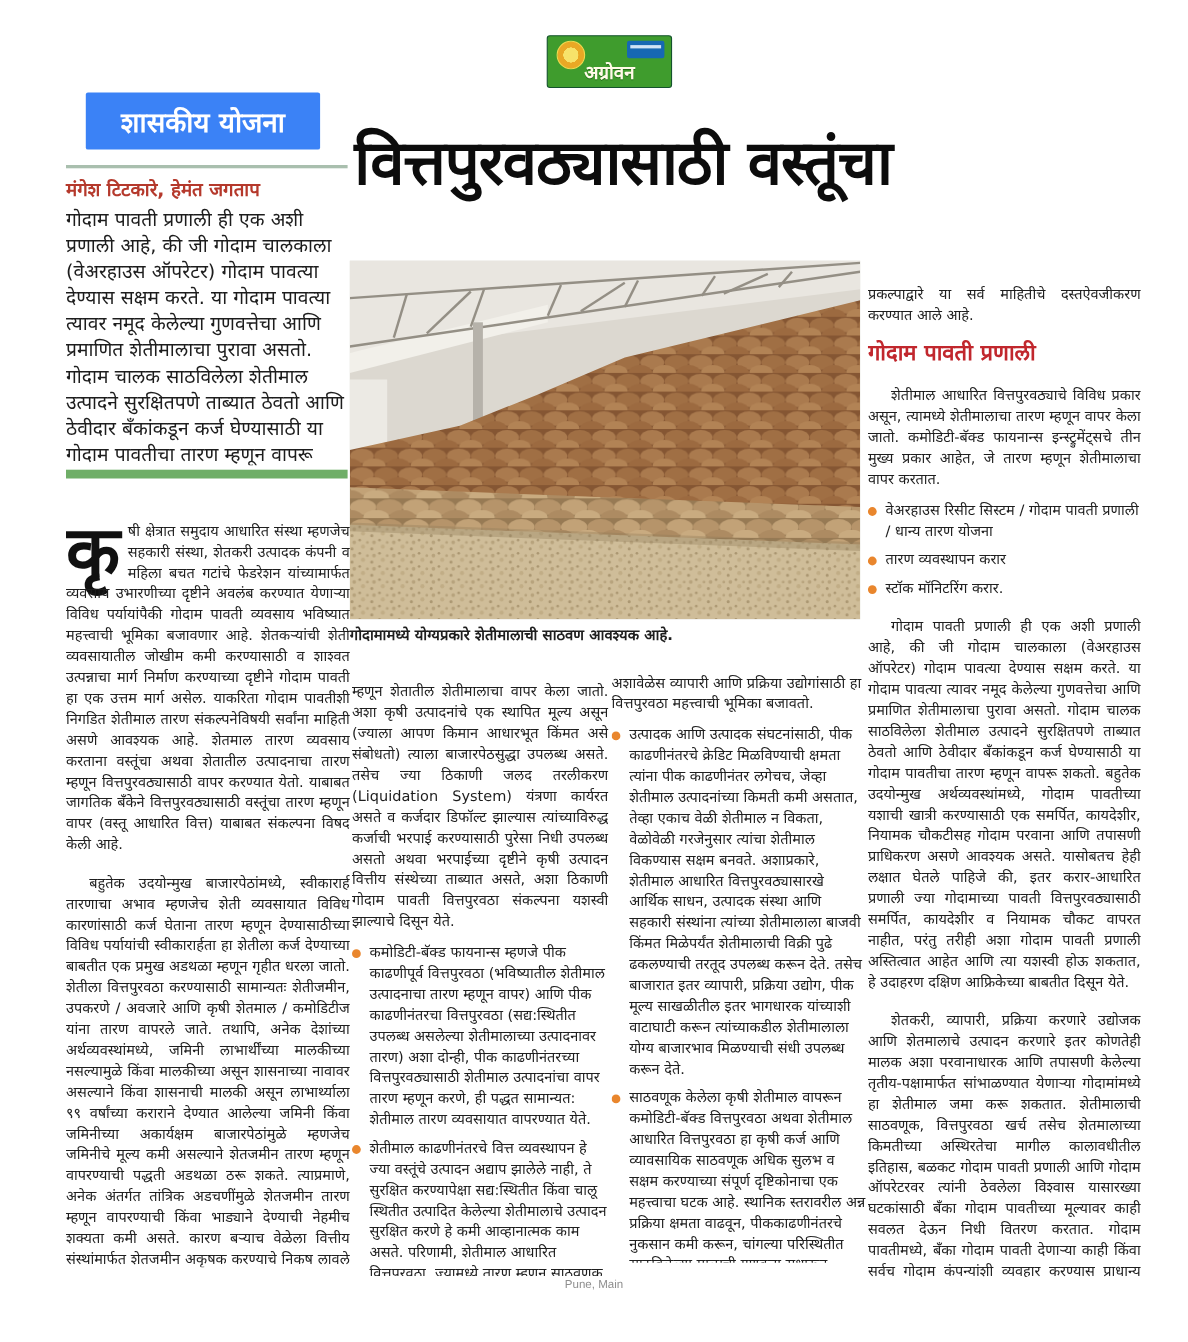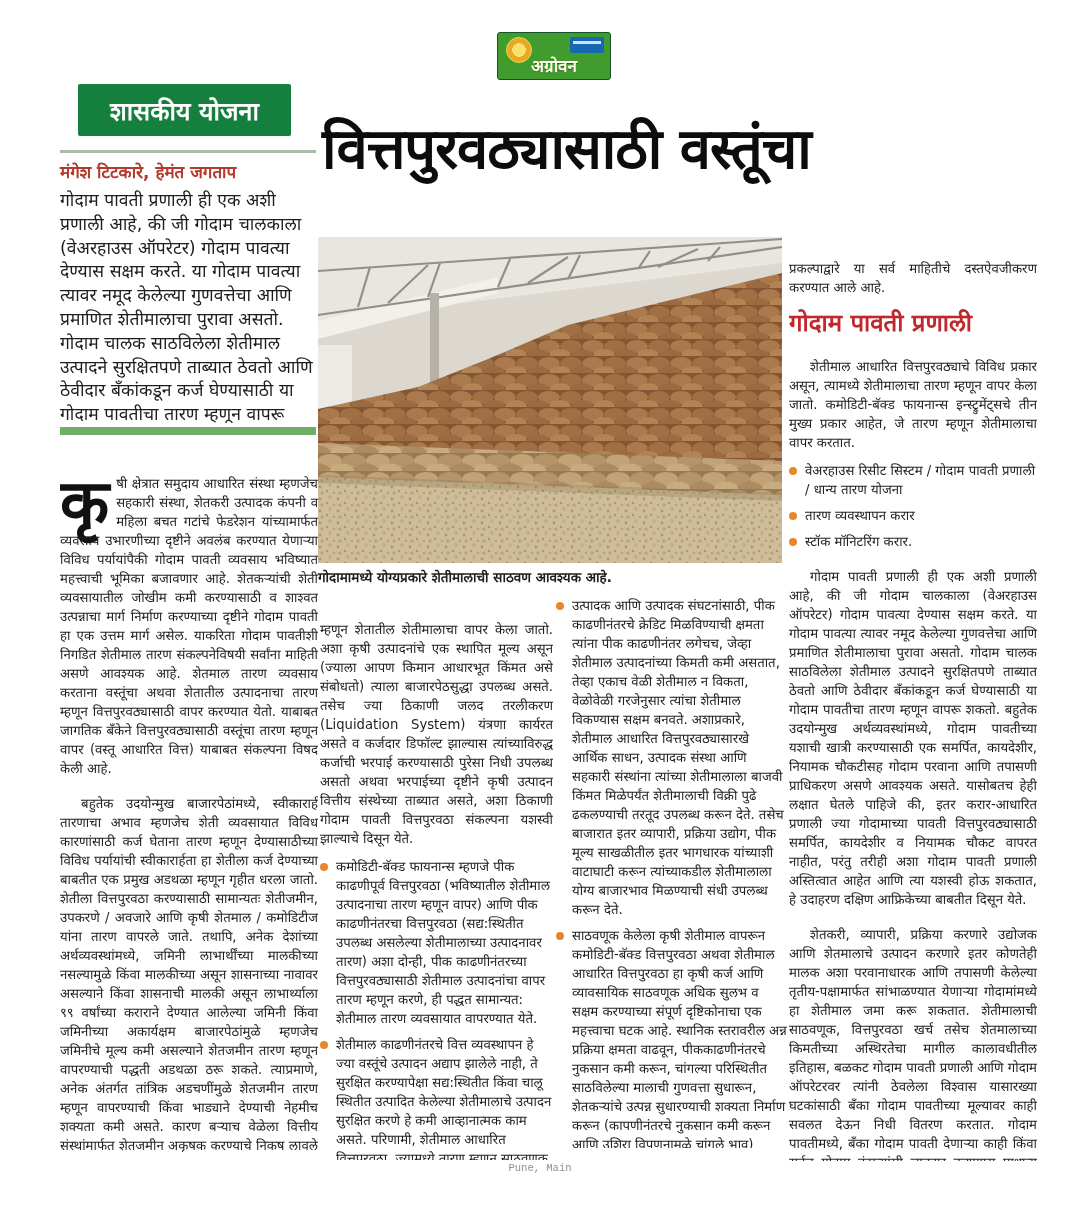--- a/index.html
+++ b/index.html
@@ -8,21 +8,21 @@
   
   .logo{position:absolute;left:497px;top:32px;width:112px;height:46px;background:#3f9c2d;
         border:1px solid #14532d;border-radius:3px;}
   .logo-sun{position:absolute;left:8px;top:4px;width:24px;height:24px;border-radius:50%;
         background:radial-gradient(circle at 50% 50%,#f7e36a 0 40%,#e9a825 41% 70%,#caa52d 71%);border:1px solid #f2d94e;}
   .logo-badge{position:absolute;right:6px;top:4px;width:34px;height:16px;background:#1668b3;border-radius:2px;}
   .logo-badge::after{content:"";position:absolute;left:3px;top:4px;right:3px;height:3px;background:#cfe3f5;}
   .logo-text{position:absolute;left:0;right:0;bottom:2px;text-align:center;color:#fffbe8;
         font-weight:bold;font-size:17px;text-shadow:0 1px 0 #236c18;}
   
-  .tag-box{position:absolute;left:78px;top:84px;width:213px;height:52px;background:#15803d;
+  .tag-box{position:absolute;left:78px;top:84px;width:213px;height:52px;background:#3b82f6;
         border-radius:2px;display:flex;align-items:center;justify-content:center;}
   .tag-box span{color:#ffffff;font-weight:bold;font-size:25px;}
   .divider{position:absolute;left:60px;top:150px;width:256px;height:3px;background:#a9bfae;}
   .byline{position:absolute;left:60px;top:160px;width:256px;font-size:17px;font-weight:bold;color:#b5392c;}
   .intro{position:absolute;left:60px;top:189px;width:258px;height:234px;overflow:hidden;
         font-size:17.5px;line-height:1.36;color:#1d1d1d;}
   .green-bar{position:absolute;left:60px;top:427px;width:256px;height:8px;background:#6fae67;}
   
   .headline{position:absolute;left:322px;top:72px;width:650px;margin:0;font-size:56px;line-height:1.2;
         font-weight:800;color:#0c0c0c;letter-spacing:-1px;}
@@ -33,29 +33,29 @@
   
   .col{position:absolute;font-size:13.2px;line-height:1.44;color:#1e1e1e;overflow:hidden;}
   .col p{margin:16px 0 9px 0;text-align:justify;}
   .col p.noindent{text-indent:0;}
   .col p.indent{text-indent:1.6em;}
   .col1{left:60px;top:458px;width:258px;height:694px;}
   .col2{left:320px;top:604px;width:233px;height:556px;}
   .col3{left:556px;top:596px;width:232px;height:552px;}
   .col4{left:789px;top:243px;width:248px;height:918px;}
   .dropcap{float:left;font-size:64px;line-height:50px;font-weight:bold;padding:4px 7px 0 0;color:#111;}
-  .subhead{margin:4px 0 7px 0;font-size:24px;font-weight:bold;color:#c1272d;}
+  .subhead{margin:4px 0 7px 0;font-size:20px;font-weight:bold;color:#c1272d;}
   ul.bullets{margin:0;padding:0 0 0 16px;list-style:none;}
   ul.bullets li{position:relative;margin:0 0 7px 0;text-align:left;}
   ul.bullets li::before{content:"";position:absolute;left:-16px;top:6px;width:8px;height:8px;
         border-radius:50%;background:#e9862d;}
   .left-align p{text-align:left;}
   
   .footer{position:absolute;left:0;right:0;top:1161px;text-align:center;font-size:10.5px;
-        line-height:1.5;color:#8f8f8f;font-family:Liberation Mono, monospace;}
+        line-height:1.5;color:#8f8f8f;font-family:Liberation Sans, sans-serif;}
 </style>
 </head>
 <body>
 
 <div class="page">
 
   <div class="logo">
     <div class="logo-sun"></div>
     <div class="logo-badge"></div>
     <div class="logo-text">अग्रोवन</div>
@@ -147,20 +147,21 @@
   <div class="col col2">
     <p class="noindent">म्हणून शेतातील शेतीमालाचा वापर केला जातो. अशा कृषी उत्पादनांचे एक स्थापित मूल्य असून (ज्याला आपण किमान आधारभूत किंमत असे संबोधतो) त्याला बाजारपेठसुद्धा उपलब्ध असते. तसेच ज्या ठिकाणी जलद तरलीकरण (Liquidation System) यंत्रणा कार्यरत असते व कर्जदार डिफॉल्ट झाल्यास त्यांच्याविरुद्ध कर्जाची भरपाई करण्यासाठी पुरेसा निधी उपलब्ध असतो अथवा भरपाईच्या दृष्टीने कृषी उत्पादन वित्तीय संस्थेच्या ताब्यात असते, अशा ठिकाणी गोदाम पावती वित्तपुरवठा संकल्पना यशस्वी झाल्याचे दिसून येते.</p>
     <ul class="bullets">
       <li><span>कमोडिटी-बॅक्ड फायनान्स म्हणजे पीक काढणीपूर्व वित्तपुरवठा (भविष्यातील शेतीमाल उत्पादनाचा तारण म्हणून वापर) आणि पीक काढणीनंतरचा वित्तपुरवठा (सद्य:स्थितीत उपलब्ध असलेल्या शेतीमालाच्या उत्पादनावर तारण) अशा दोन्ही, पीक काढणीनंतरच्या वित्तपुरवठ्यासाठी शेतीमाल उत्पादनांचा वापर तारण म्हणून करणे, ही पद्धत सामान्यत: शेतीमाल तारण व्यवसायात वापरण्यात येते.</span></li>
       <li><span>शेतीमाल काढणीनंतरचे वित्त व्यवस्थापन हे ज्या वस्तूंचे उत्पादन अद्याप झालेले नाही, ते सुरक्षित करण्यापेक्षा सद्य:स्थितीत किंवा चालू स्थितीत उत्पादित केलेल्या शेतीमालाचे उत्पादन सुरक्षित करणे हे कमी आव्हानात्मक काम असते. परिणामी, शेतीमाल आधारित वित्तपुरवठा, ज्यामध्ये तारण म्हणून साठवणूक केलेल्या शेतीमालाचा वापर केला जातो, ते वित्त कर्जदारांना शेतीमालाच्या उत्पादनास वित्तपुरवठा करण्यासाठी अधिक सुरक्षित ठरू शकते आणि त्याचे रूपांतर उत्तम मूल्याच्या कर्जपुरवठ्यात होऊ शकते.</span></li>
 
     </ul>
   </div>
 
   <div class="col col3 left-align">
+    <p class="noindent">अशावेळेस व्यापारी आणि प्रक्रिया उद्योगांसाठी हा वित्तपुरवठा महत्त्वाची भूमिका बजावतो.</p>
     <ul class="bullets">
       <li><span>उत्पादक आणि उत्पादक संघटनांसाठी, पीक काढणीनंतरचे क्रेडिट मिळविण्याची क्षमता त्यांना पीक काढणीनंतर लगेचच, जेव्हा शेतीमाल उत्पादनांच्या किमती कमी असतात, तेव्हा एकाच वेळी शेतीमाल न विकता, वेळोवेळी गरजेनुसार त्यांचा शेतीमाल विकण्यास सक्षम बनवते. अशाप्रकारे, शेतीमाल आधारित वित्तपुरवठ्यासारखे आर्थिक साधन, उत्पादक संस्था आणि सहकारी संस्थांना त्यांच्या शेतीमालाला बाजवी किंमत मिळेपर्यंत शेतीमालाची विक्री पुढे ढकलण्याची तरतूद उपलब्ध करून देते. तसेच बाजारात इतर व्यापारी, प्रक्रिया उद्योग, पीक मूल्य साखळीतील इतर भागधारक यांच्याशी वाटाघाटी करून त्यांच्याकडील शेतीमालाला योग्य बाजारभाव मिळण्याची संधी उपलब्ध करून देते.</span></li>
       <li><span>साठवणूक केलेला कृषी शेतीमाल वापरून कमोडिटी-बॅक्ड वित्तपुरवठा अथवा शेतीमाल आधारित वित्तपुरवठा हा कृषी कर्ज आणि व्यावसायिक साठवणूक अधिक सुलभ व सक्षम करण्याच्या संपूर्ण दृष्टिकोनाचा एक महत्त्वाचा घटक आहे. स्थानिक स्तरावरील अन्न प्रक्रिया क्षमता वाढवून, पीककाढणीनंतरचे नुकसान कमी करून, चांगल्या परिस्थितीत साठविलेल्या मालाची गुणवत्ता सुधारून, शेतकऱ्यांचे उत्पन्न सुधारण्याची शक्यता निर्माण करून (कापणीनंतरचे नुकसान कमी करून आणि उशिरा विपणनामुळे चांगले भाव) अधिक सुलभ वित्तसाहाय्य आणि साठवणूक व्यवस्था निर्माण करून गोदाम पावतीला अन्न सुरक्षेत योगदान मिळू शकते. उदाहरणार्थ, केनियामध्ये गोदाम पावती प्रणालीमुळे (WRS) पीक काढणीनंतरच्या नुकसानामध्ये तीव्र घट झाल्याचे पुरावे आढळून आले आहेत. सरकारमार्फत चालविण्यात येणाऱ्या गोदामांमध्ये व गोदाम पावतीशी निगडीत गोदामांमध्ये ३० टक्क्यांवरून ०.२ टक्के पर्यंत नुकसान होण्यात घट झाली आहे. केनियामध्ये गोदाम पावती प्रणालीला पाठिंबा देत असलेल्या जागतिक बँक गटाच्या</span></li>
     </ul>
   </div>
 
   <div class="col col4">
     <p class="noindent">प्रकल्पाद्वारे या सर्व माहितीचे दस्तऐवजीकरण करण्यात आले आहे.</p>
     <h2 class="subhead">गोदाम पावती प्रणाली</h2>
     <p class="indent">शेतीमाल आधारित वित्तपुरवठ्याचे विविध प्रकार असून, त्यामध्ये शेतीमालाचा तारण म्हणून वापर केला जातो. कमोडिटी-बॅक्ड फायनान्स इन्स्ट्रुमेंट्सचे तीन मुख्य प्रकार आहेत, जे तारण म्हणून शेतीमालाचा वापर करतात.</p>

